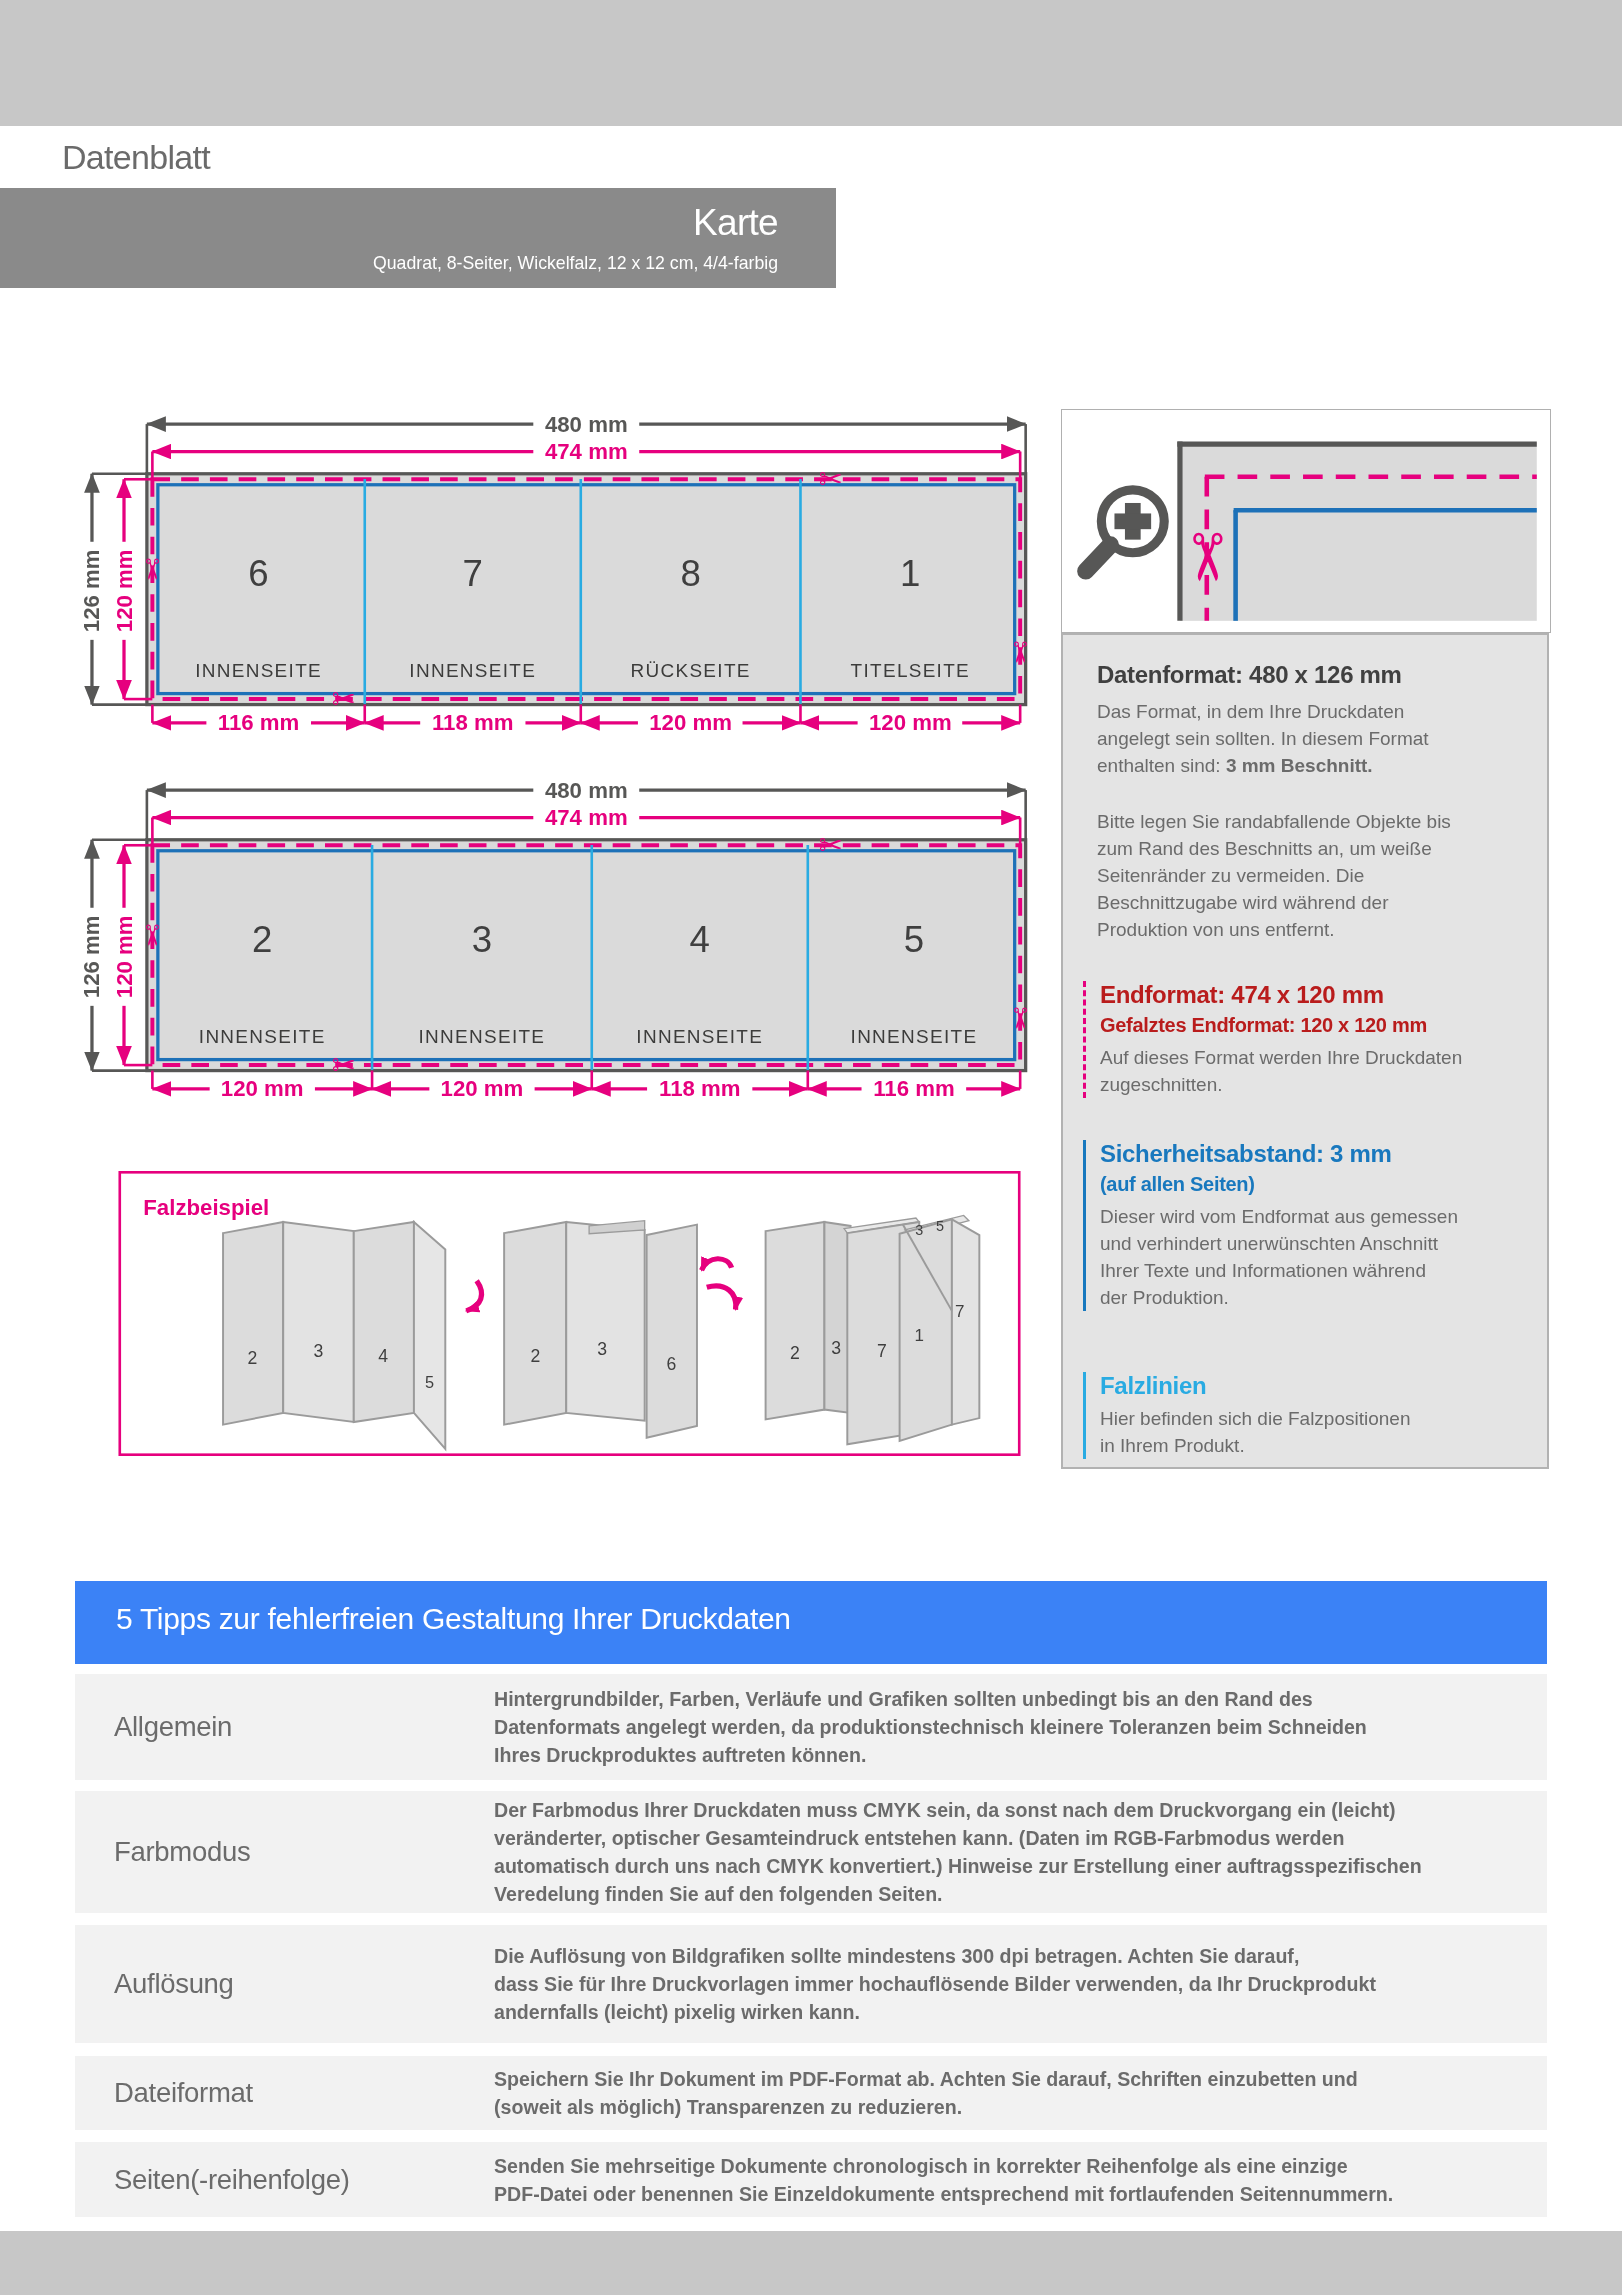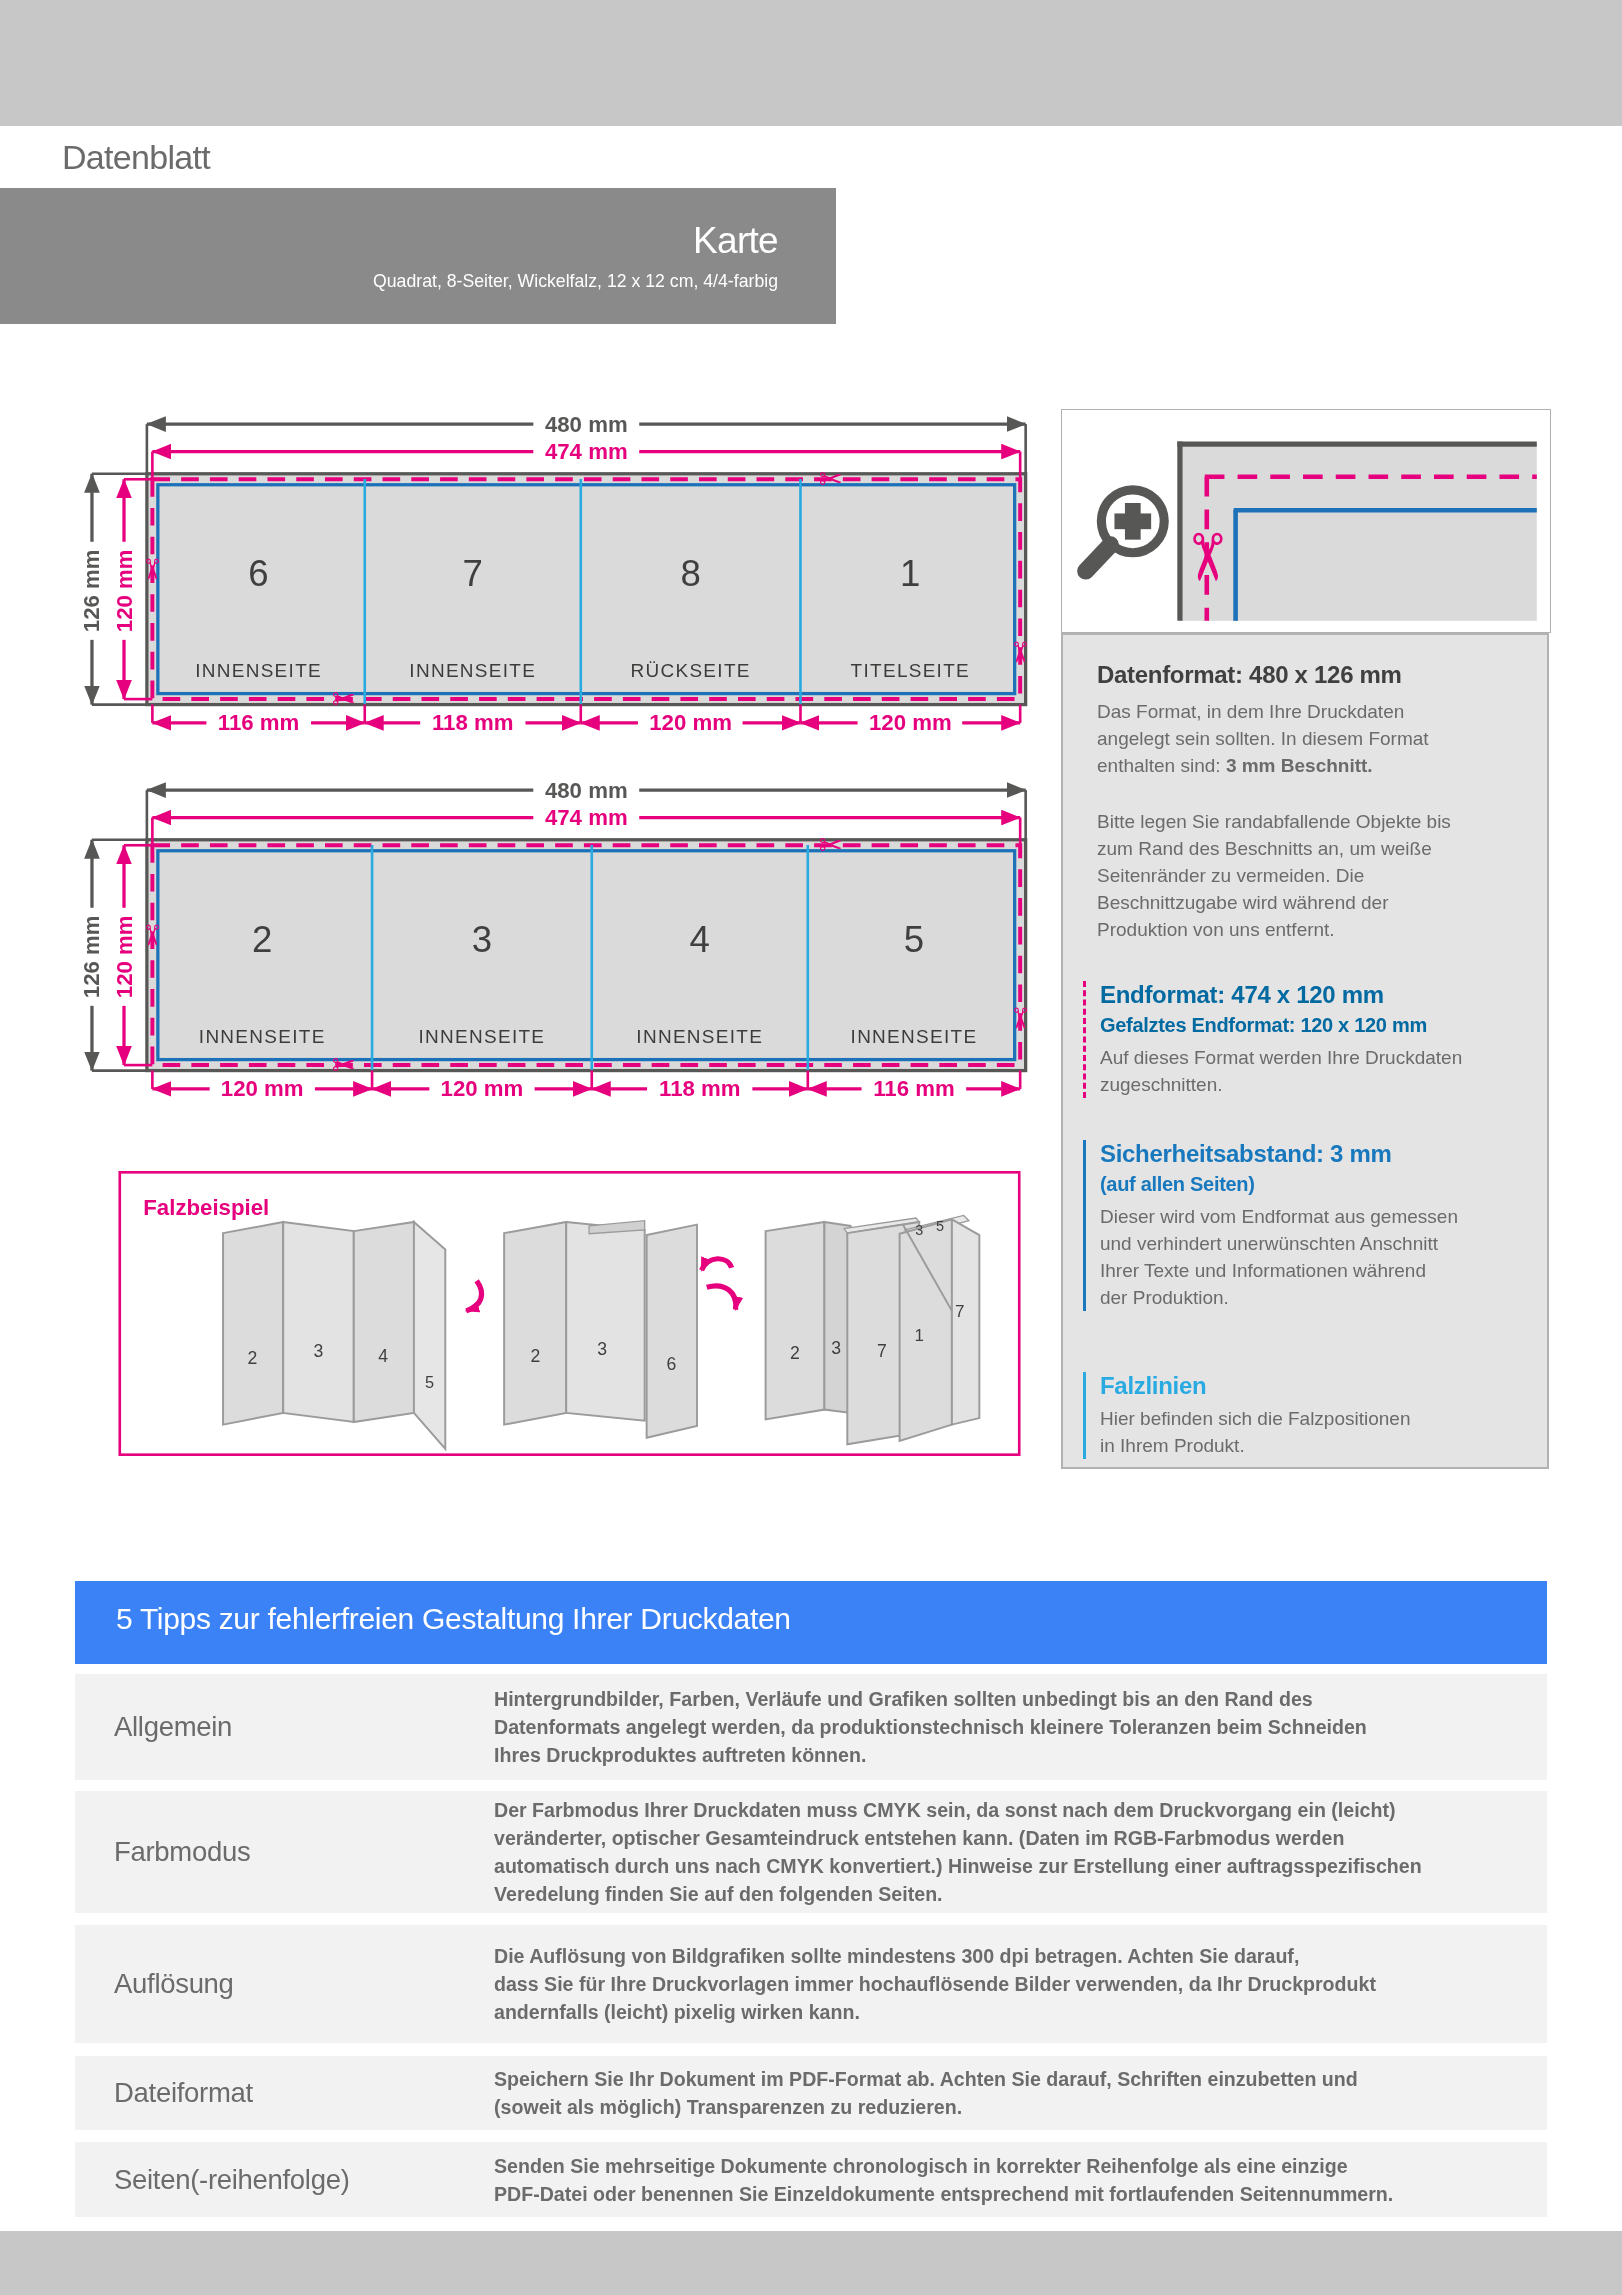--- a/index.html
+++ b/index.html
@@ -4,34 +4,34 @@
 <style>
   html,body{margin:0;padding:0;background:#ffffff;}
   .page{position:relative;width:1623px;height:2295px;background:#ffffff;overflow:hidden;
         font-family:"Liberation Sans",sans-serif;padding-left:48px;}
   .abs{position:absolute;}
 
   
   .top-band{left:0;top:0;width:1623px;height:126px;background:#c7c7c7;}
   .datenblatt-box{left:0;top:126px;width:325px;height:62px;background:#ffffff;}
   .datenblatt-box span{display:block;padding-left:62px;line-height:62px;font-size:34px;color:#6b6b6b;letter-spacing:-0.7px;}
-  .title-band{left:0;top:188px;width:836px;height:136px;background:#8a8a8a;color:#fff;
+  .title-band{left:0;top:188px;width:836px;height:100px;background:#8a8a8a;color:#fff;
               display:flex;flex-direction:column;align-items:flex-end;justify-content:center;
               padding-right:58px;box-sizing:border-box;}
   .title-band .t1{font-size:37px;letter-spacing:-0.7px;}
   .title-band .t2{font-size:17.7px;margin-top:9.2px;}
 
   
   .illus-box{left:1061px;top:409px;width:488px;height:222px;background:#ffffff;border:1.3px solid #b0b0b0;}
   .info-box{left:1061px;top:633px;width:488px;height:836px;background:#e4e4e4;border:2px solid #b2b2b2;box-sizing:border-box;}
   .info-blk{position:absolute;left:19.6px;padding-left:14.4px;}
   .info-title{font-size:24px;font-weight:bold;color:#404040;letter-spacing:-0.3px;}
   .info-sub{font-size:20px;font-weight:bold;letter-spacing:-0.3px;}
   .info-p{font-size:19px;line-height:27px;color:#6b6b6b;white-space:pre-line;}
-  .mag{color:#0369a1;}
+  .mag{color:#b91c1c;}
   .blu{color:#1878be;}
   .cya{color:#29abe2;}
   .brd-mag{border-left:3.9px dashed #e6007e;}
   .brd-blu{border-left:3.9px solid #1878be;}
   .brd-cya{border-left:3.9px solid #29abe2;}
 
   
   .tips-band{left:75px;top:1581px;width:1472px;height:83px;background:#3b82f6;}
   .tips-band span{display:block;padding-left:41px;line-height:76px;font-size:30px;color:#ffffff;letter-spacing:-0.3px;}
   .tip-row{left:75px;width:1472px;background:#f2f2f2;display:flex;}

